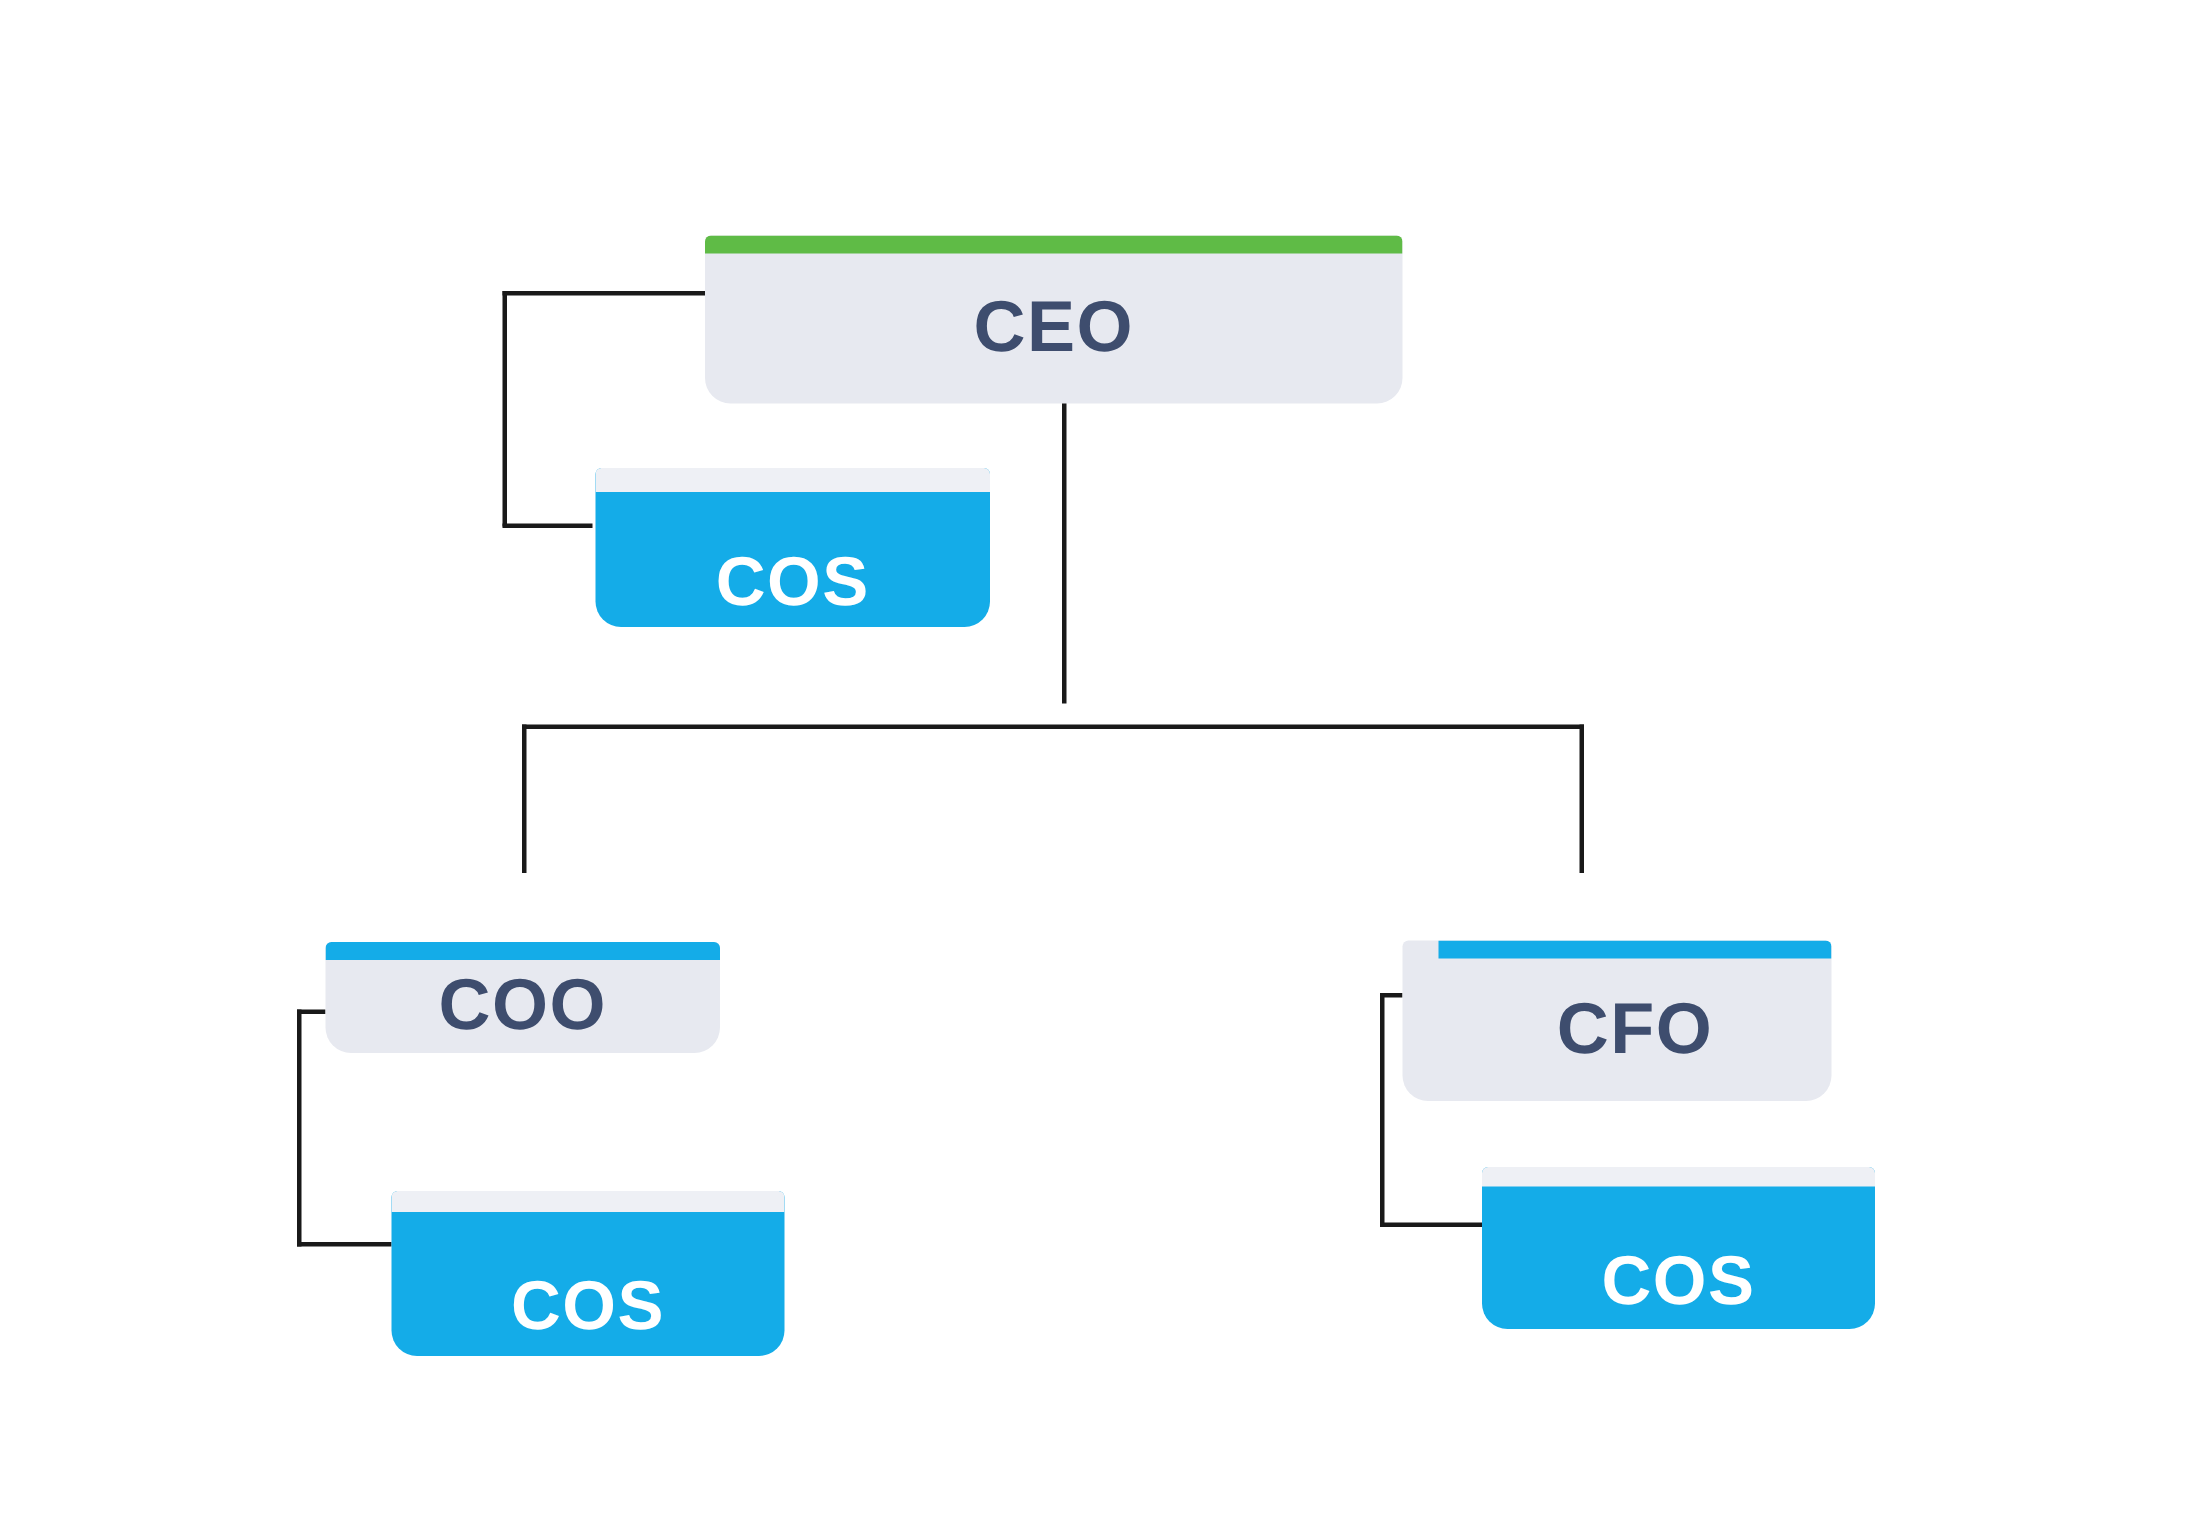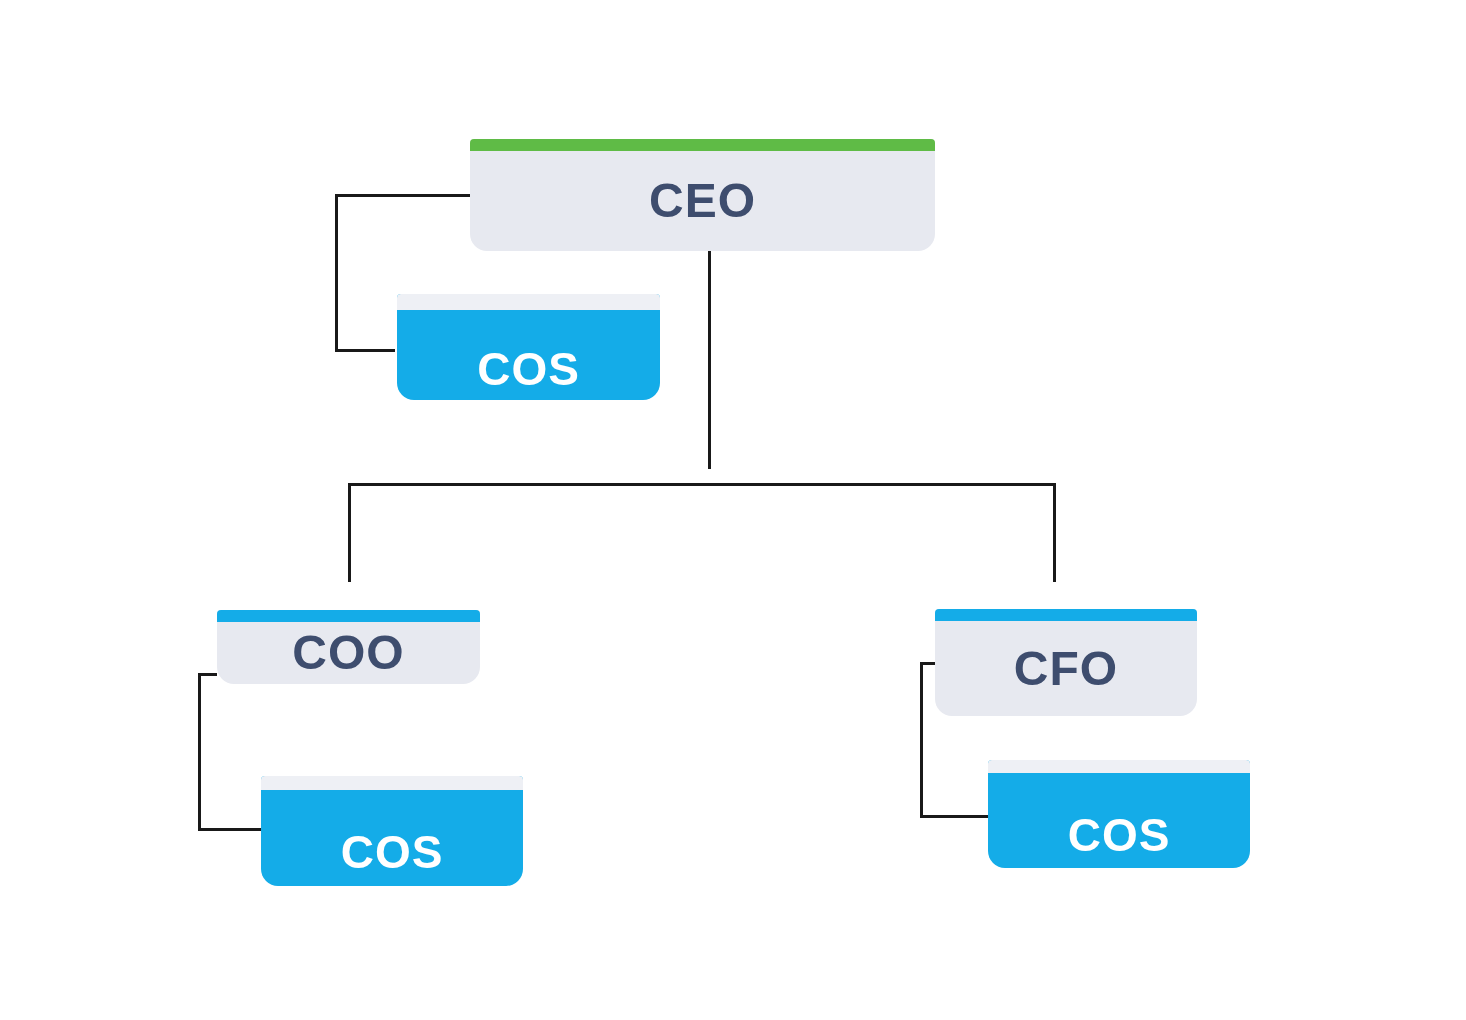--- a/index.html
+++ b/index.html
@@ -15,20 +15,21 @@
     background: var(--canvas-bg, #ffffff);
     overflow: hidden;
   }
   
   .node {
     position: absolute;
     display: flex;
     flex-direction: column;
     border-radius: 4px 4px 17px 17px;
     overflow: hidden;
+    margin-top: 18px;
   }
   .node .bar {
     flex: 0 0 auto;
     width: 100%;
   }
   .node .label {
     flex: 1 1 auto;
     display: flex;
     align-items: center;
     justify-content: center;
@@ -45,21 +46,21 @@
   .label-navy { color: var(--label-navy, #3e4d6e); font-size: 48px; }
   .label-white{ color: var(--label-white, #ffffff); font-size: 46px; }
 
   
   .n-ceo     { left: 470px; top: 139px; width: 465px; height: 112px; }
   .n-cos1    { left: 397px; top: 294px; width: 263px; height: 106px; }
   .n-cos1 .bar { height: 16px; }
   .n-coo     { left: 217px; top: 610px; width: 263px; height: 74px; }
   .n-cos2    { left: 261px; top: 776px; width: 262px; height: 110px; }
   .n-cos2 .bar { height: 14px; }
-  .n-cfo     { left: 935px; top: 609px; width: 262px; height: 107px; }
+  .n-cfo     { left: 935px; top: 609px; width: 262px; height: 107px; padding-left: 24px; }
   .n-cos3    { left: 988px; top: 760px; width: 262px; height: 108px; }
   .n-cos3 .bar { height: 13px; }
 
   
   .line {
     position: absolute;
     background: var(--connector, #191919);
   }
   .h { height: 2.5px; }
   .v { width: 2.5px; }

